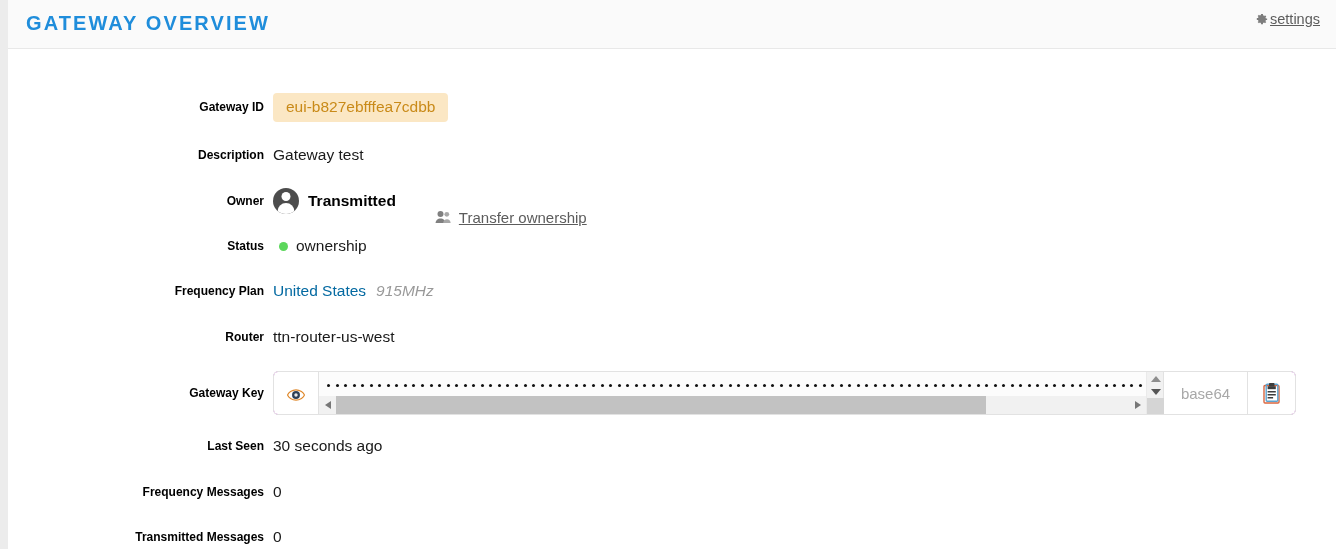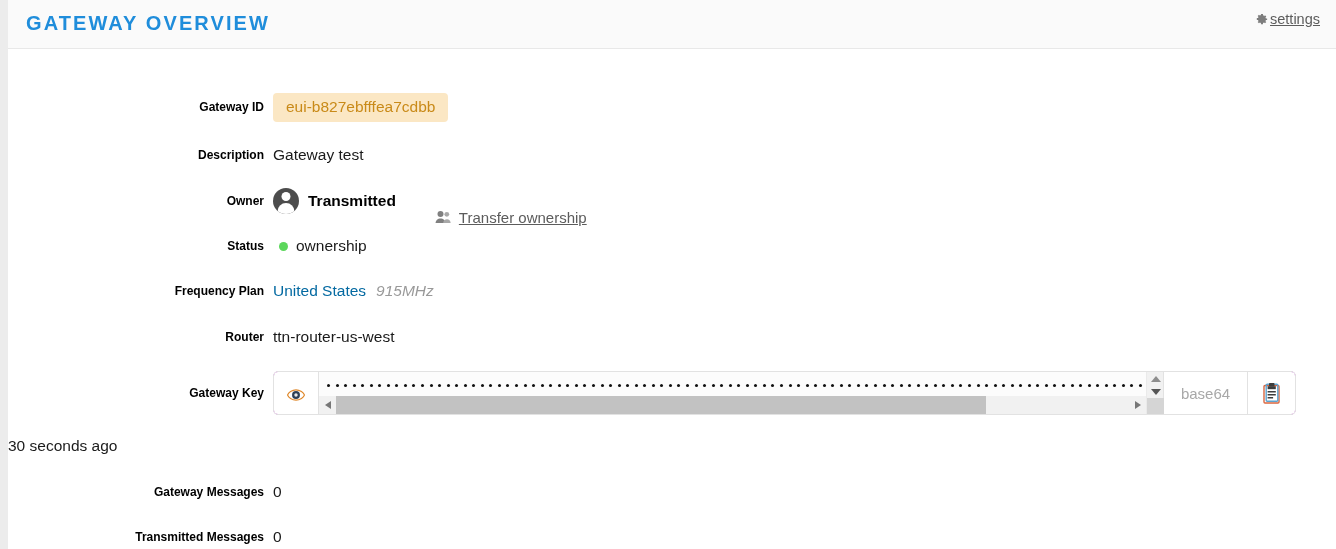--- a/index.html
+++ b/index.html
@@ -507,25 +507,26 @@
               <rect x="4.6" y="14" width="5.5" height="1.5" fill="#3c3c3c"></rect>
             </svg>
           </span>
         </div>
 
       </div>
     </div>
   </div>
 
   <div class="row" style="top:384px; height:24px;">
+    <div class="lbl">Last Seen</div>
     <div class="val">30 seconds ago</div>
   </div>
 
   <div class="row" style="top:430px; height:24px;">
-    <div class="lbl">Gateway Messages</div>
+    <div class="lbl">Frequency Messages</div>
     <div class="val">0</div>
   </div>
 
   <div class="row" style="top:475px; height:24px;">
     <div class="lbl">Transmitted Messages</div>
     <div class="val">0</div>
   </div>
 
 </div>
 

